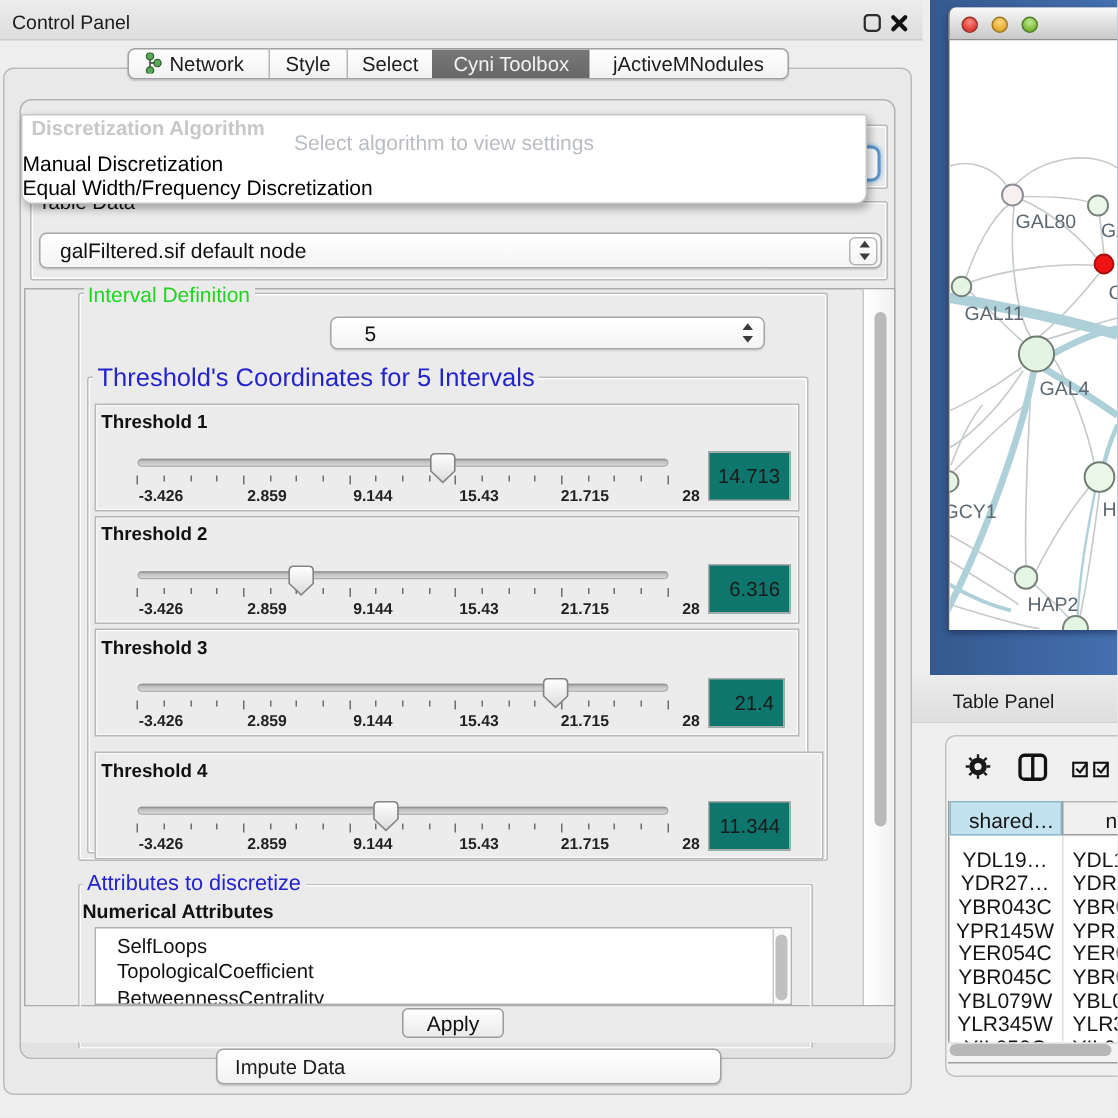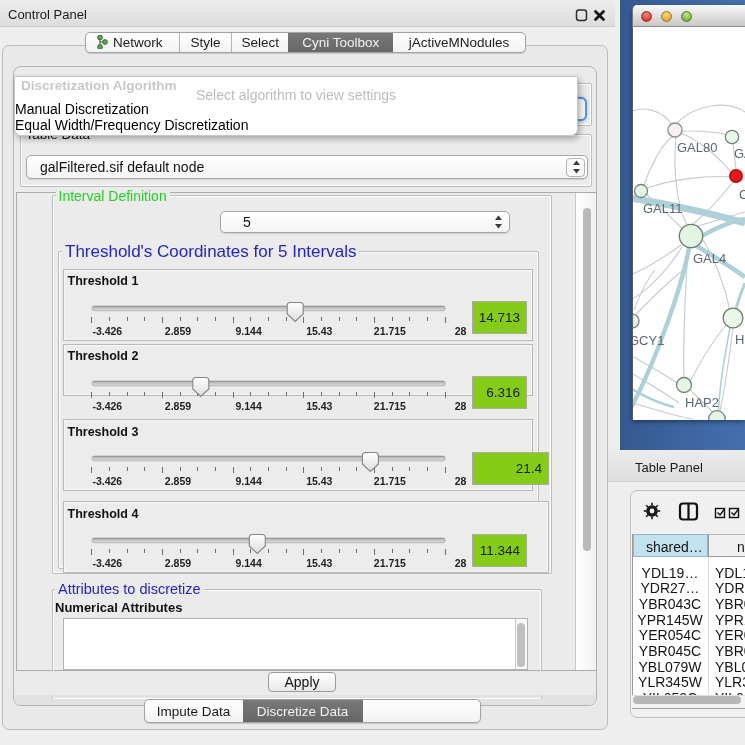--- a/index.html
+++ b/index.html
@@ -8,21 +8,21 @@
 .seg{position:absolute;display:flex;z-index:6;border:1px solid #a2a2a2;border-radius:5px;
  background:linear-gradient(#ffffff,#f2f2f2);box-shadow:0 1px 1px rgba(0,0,0,.15);overflow:hidden;}
 .seg div{display:flex;align-items:center;justify-content:center;font-size:13.5px;color:#1c1c1c;height:100%;}
 .seg .sel{background:linear-gradient(#787878,#676767);color:#f2f2f2;}
 .seg .sp{border-left:1px solid #b5b5b5;}
 .group{position:absolute;border:1px solid #bcbcbc;border-radius:2px;box-shadow:inset 0 0 0 1px #fdfdfd;}
 .gtitle{position:absolute;background:#ebebeb;padding:0 3px;font-size:13.5px;line-height:13.5px;}
 .combo{position:absolute;background:linear-gradient(#ffffff,#f4f4f4);border:1px solid #a6a6a6;border-radius:5px;
  font-size:14px;color:#111;display:flex;align-items:center;box-shadow:0 1px 1px rgba(0,0,0,.12);}
 .updn{position:absolute;right:6px;top:50%;transform:translateY(-50%);width:9px;height:14px;}
-.vbox{position:absolute;background:#84cc16;border:1px solid #ababab;font-size:13.5px;color:#1a1a1a;
+.vbox{position:absolute;background:#0f766e;border:1px solid #ababab;font-size:13.5px;color:#1a1a1a;
  display:flex;align-items:center;justify-content:flex-end;padding-right:6px;}
 .tbox{position:absolute;border:1px solid #b9b9b9;box-shadow:inset 0 0 0 1px #f6f6f6;background:#ececec;}
 .blab{font-weight:bold;font-size:12.5px;color:#111;position:absolute;}
 .tick-lab{position:absolute;font-size:10.5px;font-weight:bold;color:#222;width:60px;text-align:center;margin-left:16px;}
 .row{position:absolute;font-size:14px;color:#141414;white-space:nowrap;}
 </style></head><body>
 
 <div class="abs" style="left:0;top:0;width:615px;height:27px;background:linear-gradient(#ececec,#dddddd);border-bottom:1px solid #cccccc;"></div>
 <div class="abs" style="left:8px;top:7px;font-size:13px;color:#1b1b1b;">Control Panel</div>
 <svg class="abs" style="left:575px;top:9px;" width="32" height="13" viewBox="0 0 32 13">
@@ -116,21 +116,21 @@
   <path d="M 223.2 35.5 q0 -3 3 -3 h10 q3 0 3 3 v8.5 L 231.2 51.5 L 223.2 44 Z" fill="url(#th268.5)" stroke="#848484" stroke-width="1.1"></path>
  </svg>
  <div class="tick-lab" style="left:-2.7px;top:55px;">-3.426</div>
     <div class="tick-lab" style="left:68.0px;top:55px;">2.859</div>
     <div class="tick-lab" style="left:138.6px;top:55px;">9.144</div>
     <div class="tick-lab" style="left:209.3px;top:55px;">15.43</div>
     <div class="tick-lab" style="left:279.9px;top:55px;">21.715</div>
     <div class="tick-lab" style="left:350.6px;top:55px;">28</div>
  <div class="vbox" style="left:408px;top:31.5px;width:55px;height:33px;">14.713</div>
 </div>
-<div class="tbox" style="left:63px;top:343.8px;width:470px;height:52px;">
+<div class="tbox" style="left:63px;top:343.8px;width:470px;height:72px;">
  <div class="blab" style="left:3.5px;top:4.5px;">Threshold 2</div>
  <svg class="abs" style="left:0;top:0;" width="470" height="72" viewBox="0 0 470 72">
   <defs>
    <linearGradient id="tr343.8" x1="0" y1="0" x2="0" y2="1">
     <stop offset="0" stop-color="#848484"></stop>
           <stop offset="0.3" stop-color="#bdbdbd"></stop>
           <stop offset="1" stop-color="#dcdcdc"></stop>
    </linearGradient>
    <linearGradient id="th343.8" x1="0" y1="0" x2="0" y2="1">
     <stop offset="0" stop-color="#ffffff"></stop>
@@ -206,21 +206,21 @@
       <line x1="363.5" y1="47" x2="363.5" y2="51" stroke="#6e6e6e" stroke-width="1"></line>
       <line x1="381.5" y1="47" x2="381.5" y2="53" stroke="#6e6e6e" stroke-width="1"></line>
   <path d="M 298.4 35.5 q0 -3 3 -3 h10 q3 0 3 3 v8.5 L 306.4 51.5 L 298.4 44 Z" fill="url(#th419.1)" stroke="#848484" stroke-width="1.1"></path>
  </svg>
  <div class="tick-lab" style="left:-2.7px;top:55px;">-3.426</div>
     <div class="tick-lab" style="left:68.0px;top:55px;">2.859</div>
     <div class="tick-lab" style="left:138.6px;top:55px;">9.144</div>
     <div class="tick-lab" style="left:209.3px;top:55px;">15.43</div>
     <div class="tick-lab" style="left:279.9px;top:55px;">21.715</div>
     <div class="tick-lab" style="left:350.6px;top:55px;">28</div>
- <div class="vbox" style="left:408px;top:31.5px;width:77px;height:33px;">21.4</div>
+ <div class="vbox" style="left:408px;top:31.5px;width:51px;height:33px;">21.4</div>
 </div>
 <div class="tbox" style="left:63px;top:501px;width:486px;height:72px;">
  <div class="blab" style="left:3.5px;top:4.5px;">Threshold 4</div>
  <svg class="abs" style="left:0;top:0;" width="470" height="72" viewBox="0 0 470 72">
   <defs>
    <linearGradient id="tr494.4" x1="0" y1="0" x2="0" y2="1">
     <stop offset="0" stop-color="#848484"></stop>
           <stop offset="0.3" stop-color="#bdbdbd"></stop>
           <stop offset="1" stop-color="#dcdcdc"></stop>
    </linearGradient>
@@ -258,29 +258,29 @@
     <div class="tick-lab" style="left:138.6px;top:55px;">9.144</div>
     <div class="tick-lab" style="left:209.3px;top:55px;">15.43</div>
     <div class="tick-lab" style="left:279.9px;top:55px;">21.715</div>
     <div class="tick-lab" style="left:350.6px;top:55px;">28</div>
  <div class="vbox" style="left:408px;top:31.5px;width:55px;height:33px;">11.344</div>
 </div>
 <div class="group" style="left:52px;top:589px;width:490px;height:110px;border-bottom:none;"></div>
 <div class="gtitle" style="left:55px;top:582.5px;color:#2424cc;font-size:14.5px;line-height:13.5px;">Attributes to discretize</div>
 <div class="blab" style="left:55px;top:599.5px;font-size:13px;">Numerical Attributes</div>
 <div class="abs" style="left:63px;top:618px;width:465px;height:52px;background:#fff;border:1px solid #b2b2b2;overflow:hidden;">
+  <div class="abs" style="left:14px;top:3px;font-size:13.5px;color:#111;line-height:17.4px;">SelfLoops<br>TopologicalCoefficient<br>BetweennessCentrality</div>
   <div class="abs" style="right:0;top:0;width:12px;height:52px;background:#fafafa;border-left:1px solid #c9c9c9;"></div>
   <div class="abs" style="right:2px;top:4px;width:8px;height:44px;background:#c0c0c0;border-radius:4px;"></div>
 </div>
 <div class="abs" style="left:17px;top:671px;width:579px;height:24px;background:#ebebeb;"></div>
 <div class="abs" style="left:268px;top:671.5px;width:68px;height:20px;background:linear-gradient(#ffffff,#e9e9e9);border:1px solid #9b9b9b;border-radius:4px;display:flex;align-items:center;justify-content:center;font-size:14px;color:#111;">Apply</div>
 
 <div class="seg" style="left:143.5px;top:699px;width:337px;height:24px;">
  <div style="width:98px;">Impute Data</div>
- <div class="sel" style="width:120px;">Discretize Data</div>
 </div>
 
 <div class="abs" style="left:14px;top:76px;width:564px;height:59.5px;background:#fff;border:1px solid #c6c6c6;
  border-radius:1px 1px 7px 7px;box-shadow:2px 3px 6px rgba(0,0,0,.3);"></div>
 <div class="abs" style="left:21px;top:78px;font-size:13.5px;font-weight:bold;color:#c8c8cb;">Discretization Algorithm</div>
 <div class="abs" style="left:14px;top:87px;width:564px;text-align:center;font-size:14px;color:#b9bdc1;">Select algorithm to view settings</div>
 <div class="abs" style="left:15px;top:100.5px;font-size:14px;font-weight:normal;color:#000;">Manual Discretization</div>
 <div class="abs" style="left:15px;top:116.5px;font-size:14px;color:#000;">Equal Width/Frequency Discretization</div>
 
 <div class="abs" style="left:620px;top:0;width:125px;height:450px;background:linear-gradient(to right,#35598f,#4470ae);"></div>

